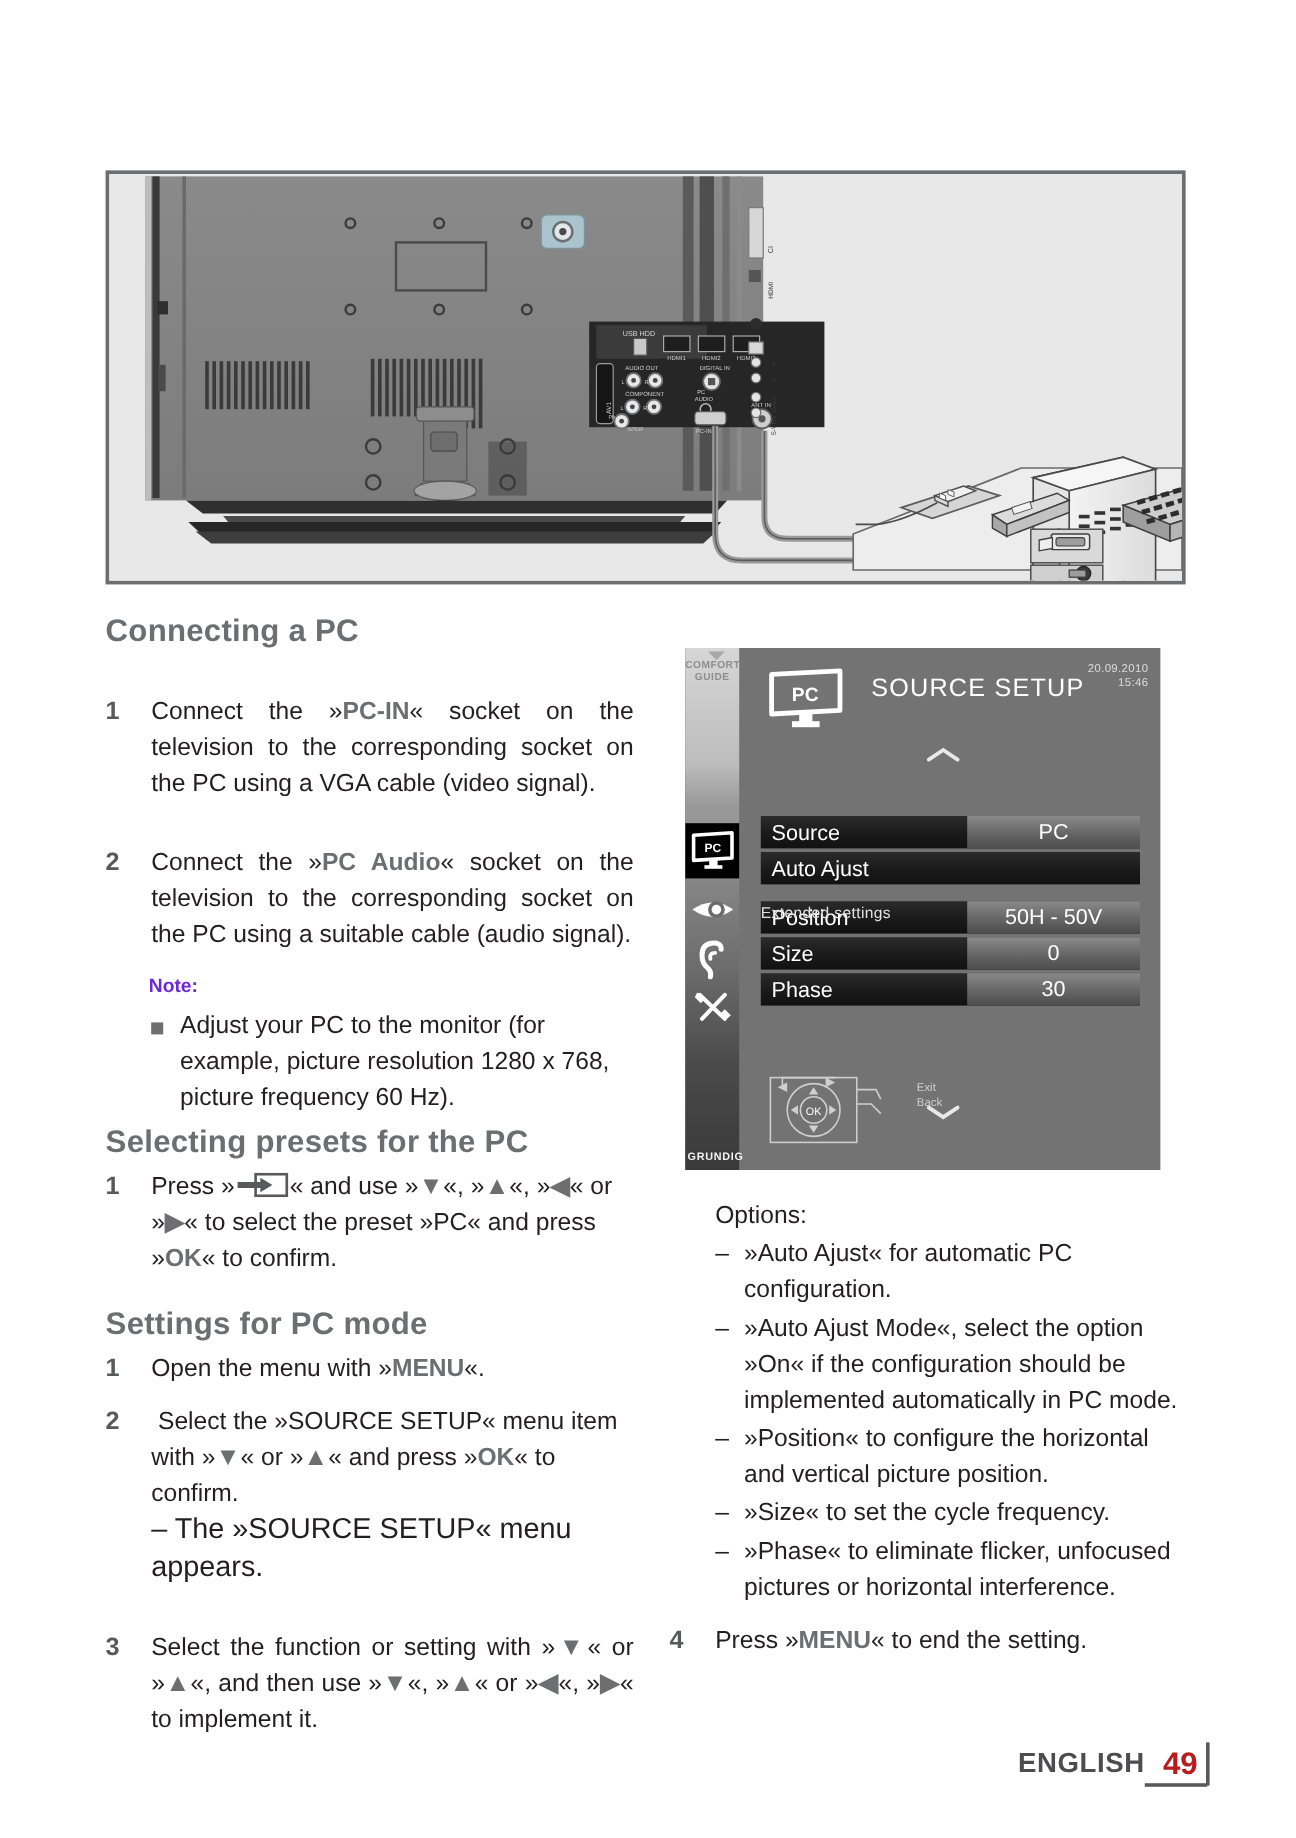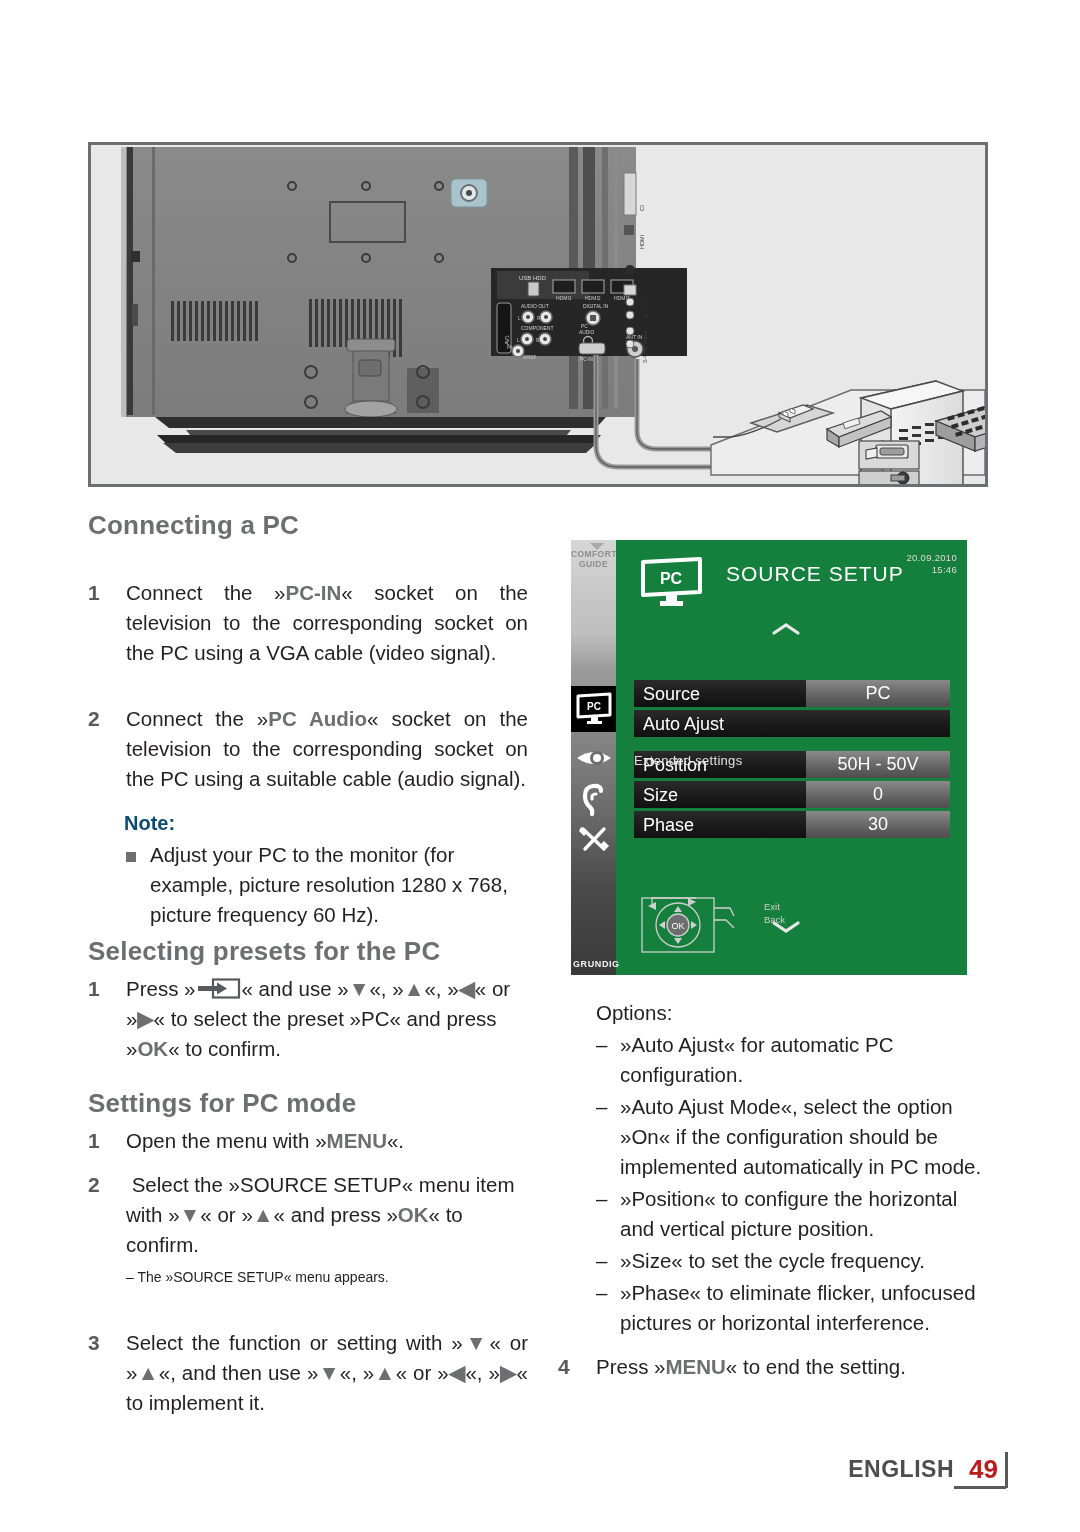--- a/index.html
+++ b/index.html
@@ -34,32 +34,32 @@
 
   
   .colL{position:absolute;left:88px;top:508px;width:440px;}
   .colR{position:absolute;left:558px;top:508px;width:432px;}
 
   h2.sec{
     font-size:26px;font-weight:bold;color:#6d6e70;
     margin:0 0 6px 0;line-height:34px;letter-spacing:.2px;
   }
   h3.note{
-    font-size:20px;font-weight:bold;color:#0c4a6e;
+    font-size:16px;font-weight:bold;color:#6d28d9;
     margin:10px 0 2px 36px;line-height:30px;
   }
 
   .step{position:relative;padding-left:38px;margin:0 0 14px 0;}
   .step .num{
     position:absolute;left:0;top:0;width:22px;text-align:left;
     font-size:21px;font-weight:bold;color:#58595b;line-height:30px;
   }
   .step .txt{font-size:20.5px;line-height:30px;color:#231f20;}
   .step.j .txt{text-align:justify;margin-top:36px;}
-  .sub{font-size:14px;line-height:30px;color:#231f20;}
+  .sub{font-size:24px;line-height:30px;color:#231f20;}
 
   .bullet{position:relative;padding-left:62px;margin:0;}
   .bullet .sq{
     position:absolute;left:38px;top:12px;width:10px;height:10px;background:#6d6e70;
   }
   .bullet .txt{font-size:20.5px;line-height:30px;text-align:justify;}
 
   .dash{position:relative;padding-left:62px;margin:0 0 2px 0;}
   .dash .dh{position:absolute;left:38px;top:0;font-size:20.5px;line-height:30px;color:#231f20;}
   .dash .txt{font-size:20.5px;line-height:30px;text-align:justify;}
@@ -71,21 +71,21 @@
 
   
   .srcicon{
     display:inline-block;width:44px;height:21px;position:relative;
     vertical-align:-3px;margin:0 1px;
   }
 
   
   .osd{
     position:absolute;left:571px;top:540px;width:396px;height:435px;
-    background:#15803d;overflow:hidden;
+    background:#737373;overflow:hidden;
   }
   .osd-rail{
     position:absolute;left:0;top:0;width:45px;height:435px;
     background:linear-gradient(180deg,#d6d6d6 0%,#bdbdbd 22%,#9a9a9a 30%,#8d8d8d 40%,#6b6b6b 62%,#4a4a4a 80%,#3a3a3a 100%);
   }
   .rail-top{
     position:absolute;left:0;top:0;width:45px;height:22px;
     text-align:center;color:#8e8e8e;font-size:8.5px;line-height:10px;font-weight:bold;
     letter-spacing:.4px;padding-top:9px;box-sizing:border-box;
   }

